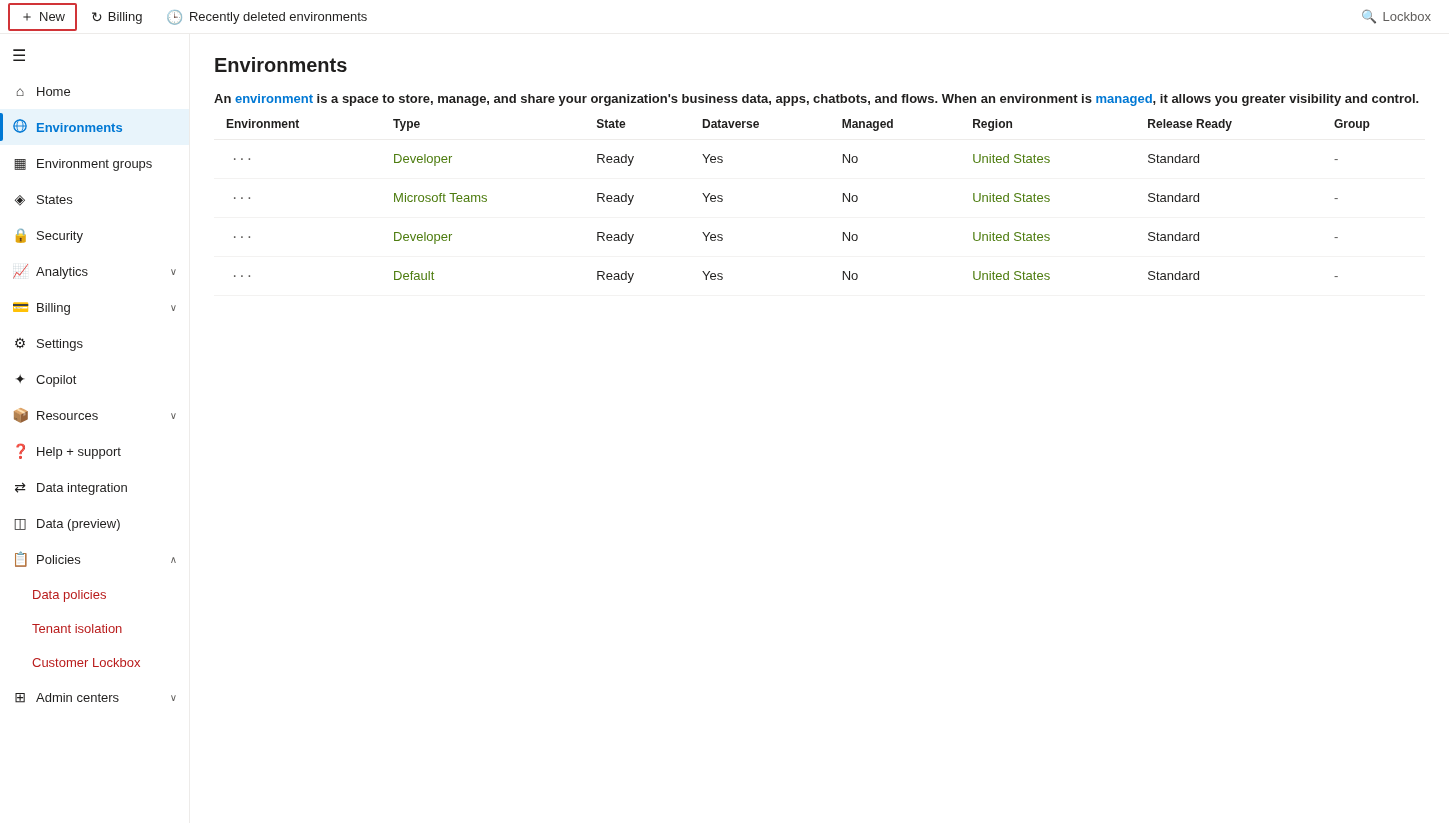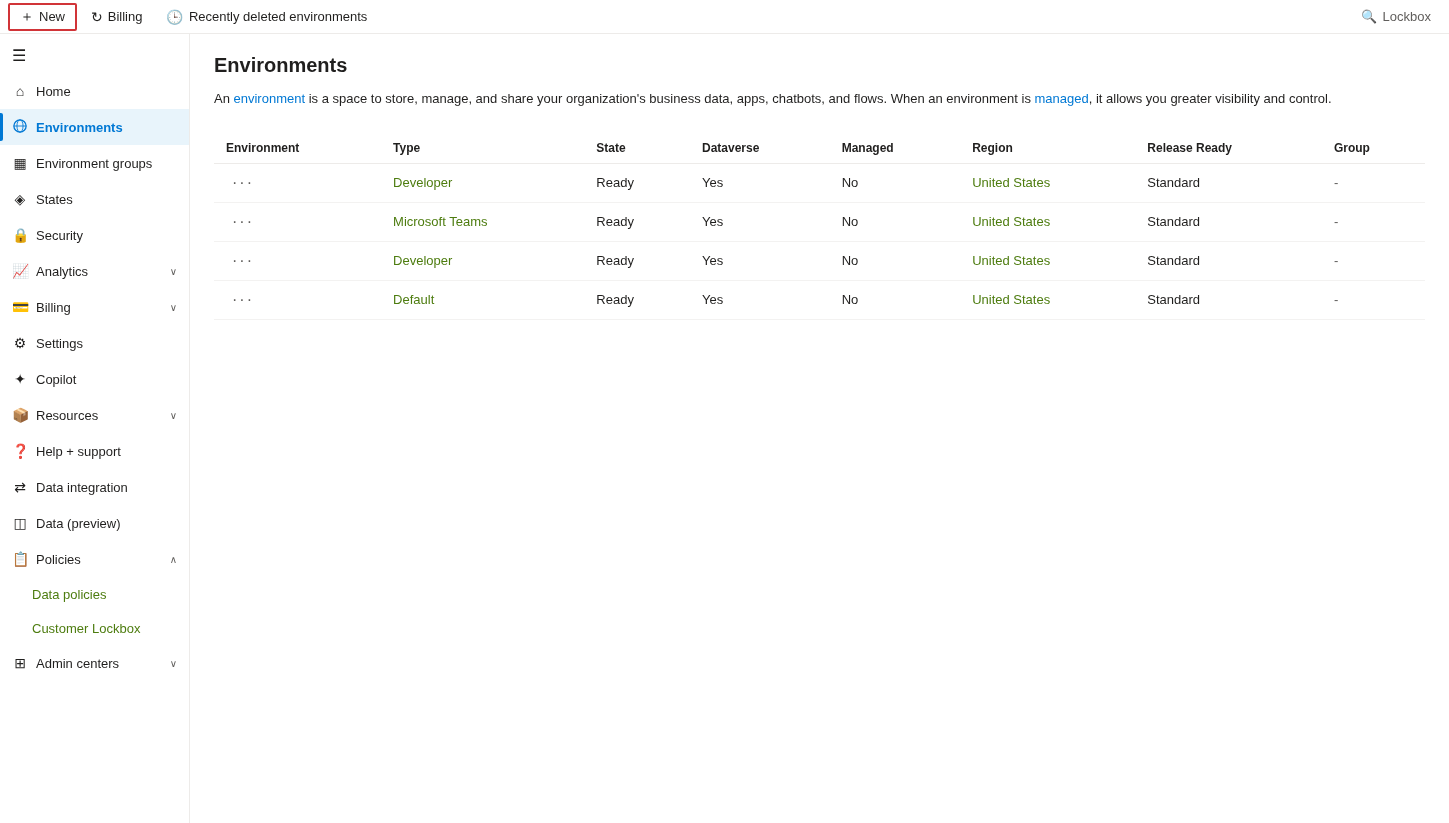--- a/index.html
+++ b/index.html
@@ -42,28 +42,28 @@
       background: #e8f4fb; font-weight: 600; color: #0078d4;
     }
     .sidebar-item.active::before {
       content: ''; position: absolute; left: 0; top: 4px; bottom: 4px;
       width: 3px; background: #0078d4; border-radius: 0 2px 2px 0;
     }
     .sidebar-item .item-icon { width: 16px; text-align: center; font-size: 14px; flex-shrink: 0; }
     .sidebar-item .chevron { margin-left: auto; font-size: 10px; color: #605e5c; }
     .sidebar-sub-item {
       display: flex; align-items: center; padding: 7px 12px 7px 32px;
-      cursor: pointer; color: #4d7c0f; font-size: 13px; height: 34px;
+      cursor: pointer; color: #b91c1c; font-size: 13px; height: 34px;
     }
     .hamburger { padding: 8px 12px; cursor: pointer; font-size: 16px; color: #201f1e; }
 
     
     .main { flex: 1; overflow-y: auto; padding: 20px 24px; }
     .page-title { font-size: 20px; font-weight: 600; color: #201f1e; margin-bottom: 12px; }
-    .page-description { font-size: 13px; color: #201f1e; margin-bottom: 24px; line-height: 1.5; }
+    .page-description { font-size: 13px; color: #201f1e; line-height: 1.5; font-weight: bold; }
     .page-description a { color: #0078d4; text-decoration: none; }
 
     
     .env-table { width: 100%; border-collapse: collapse; }
     .env-table thead tr { border-bottom: 1px solid #edebe9; }
     .env-table th {
       text-align: left; padding: 8px 12px; font-weight: 600; font-size: 12px;
       color: #201f1e; white-space: nowrap;
     }
     .env-table tbody tr { border-bottom: 1px solid #f3f2f1; }
@@ -179,20 +179,23 @@
     <div class="sidebar-item">
       <span class="item-icon">📋</span>
       <span>Policies</span>
       <span class="chevron">∧</span>
     </div>
 
     <div class="sidebar-sub-item">
       <span>Data policies</span>
     </div>
     <div class="sidebar-sub-item">
+      <span>Tenant isolation</span>
+    </div>
+    <div class="sidebar-sub-item">
       <span>Customer Lockbox</span>
     </div>
 
     <div class="sidebar-item">
       <span class="item-icon">⊞</span>
       <span>Admin centers</span>
       <span class="chevron">∨</span>
     </div>
   </nav>
 

